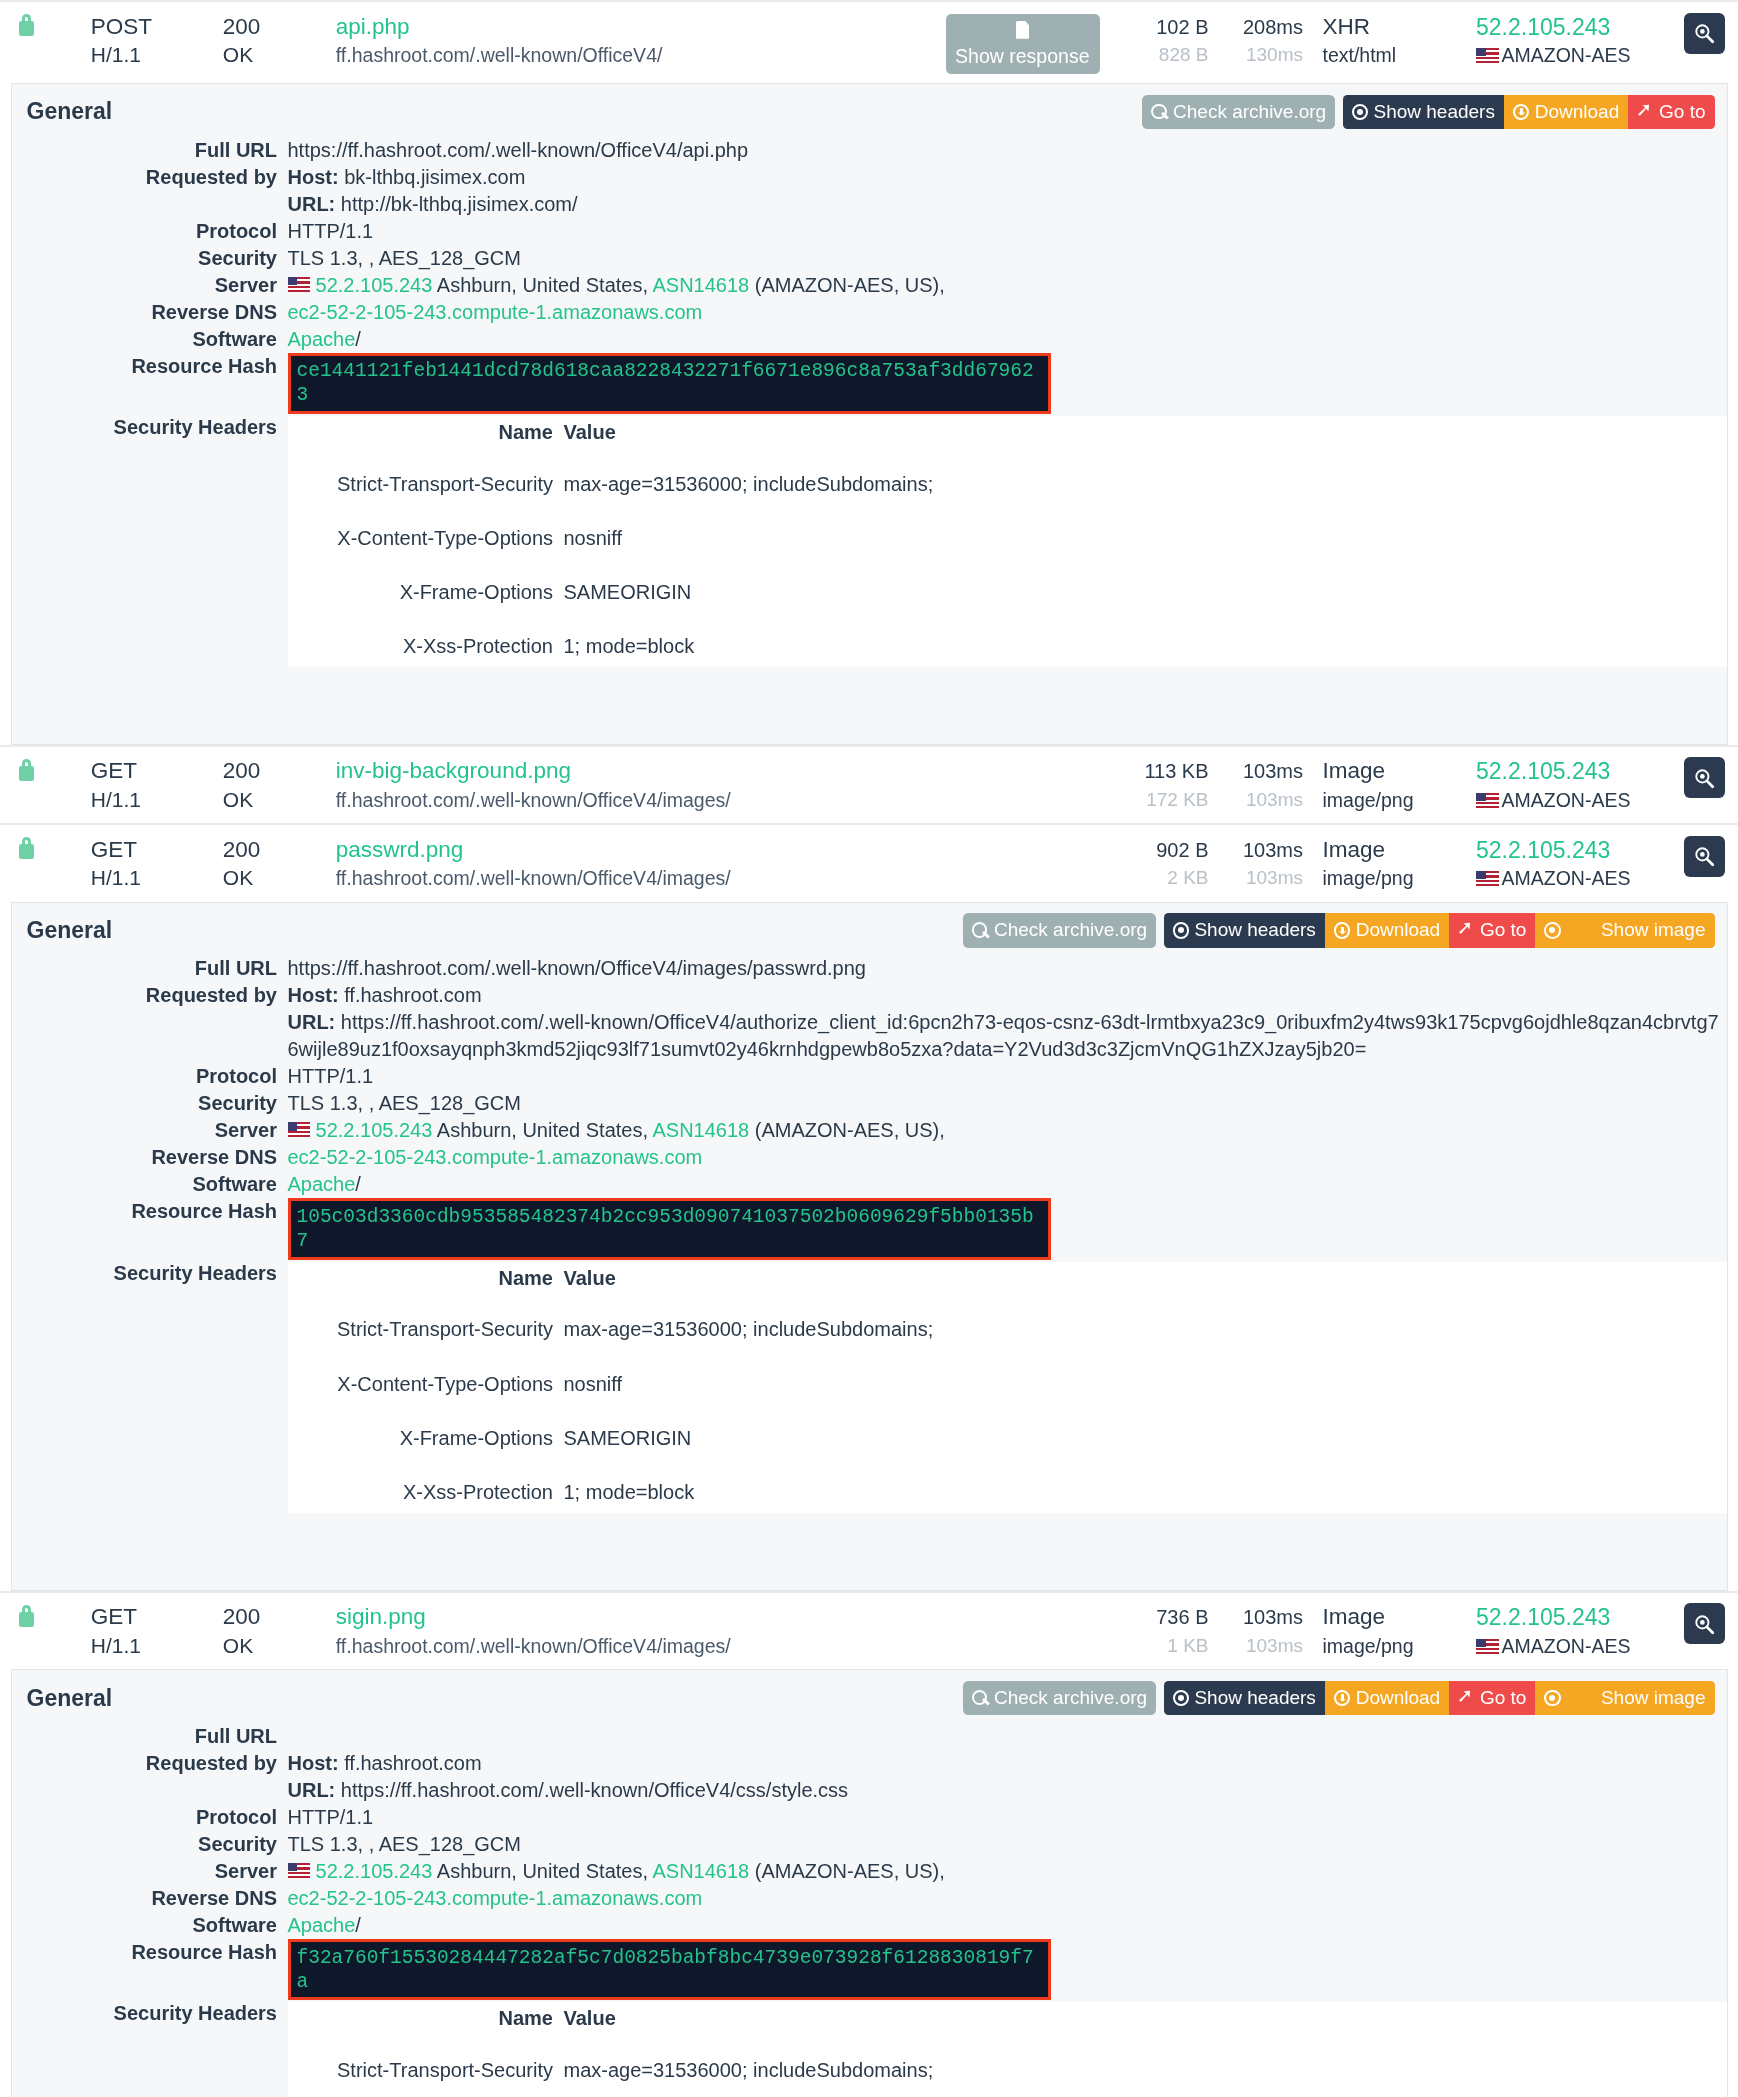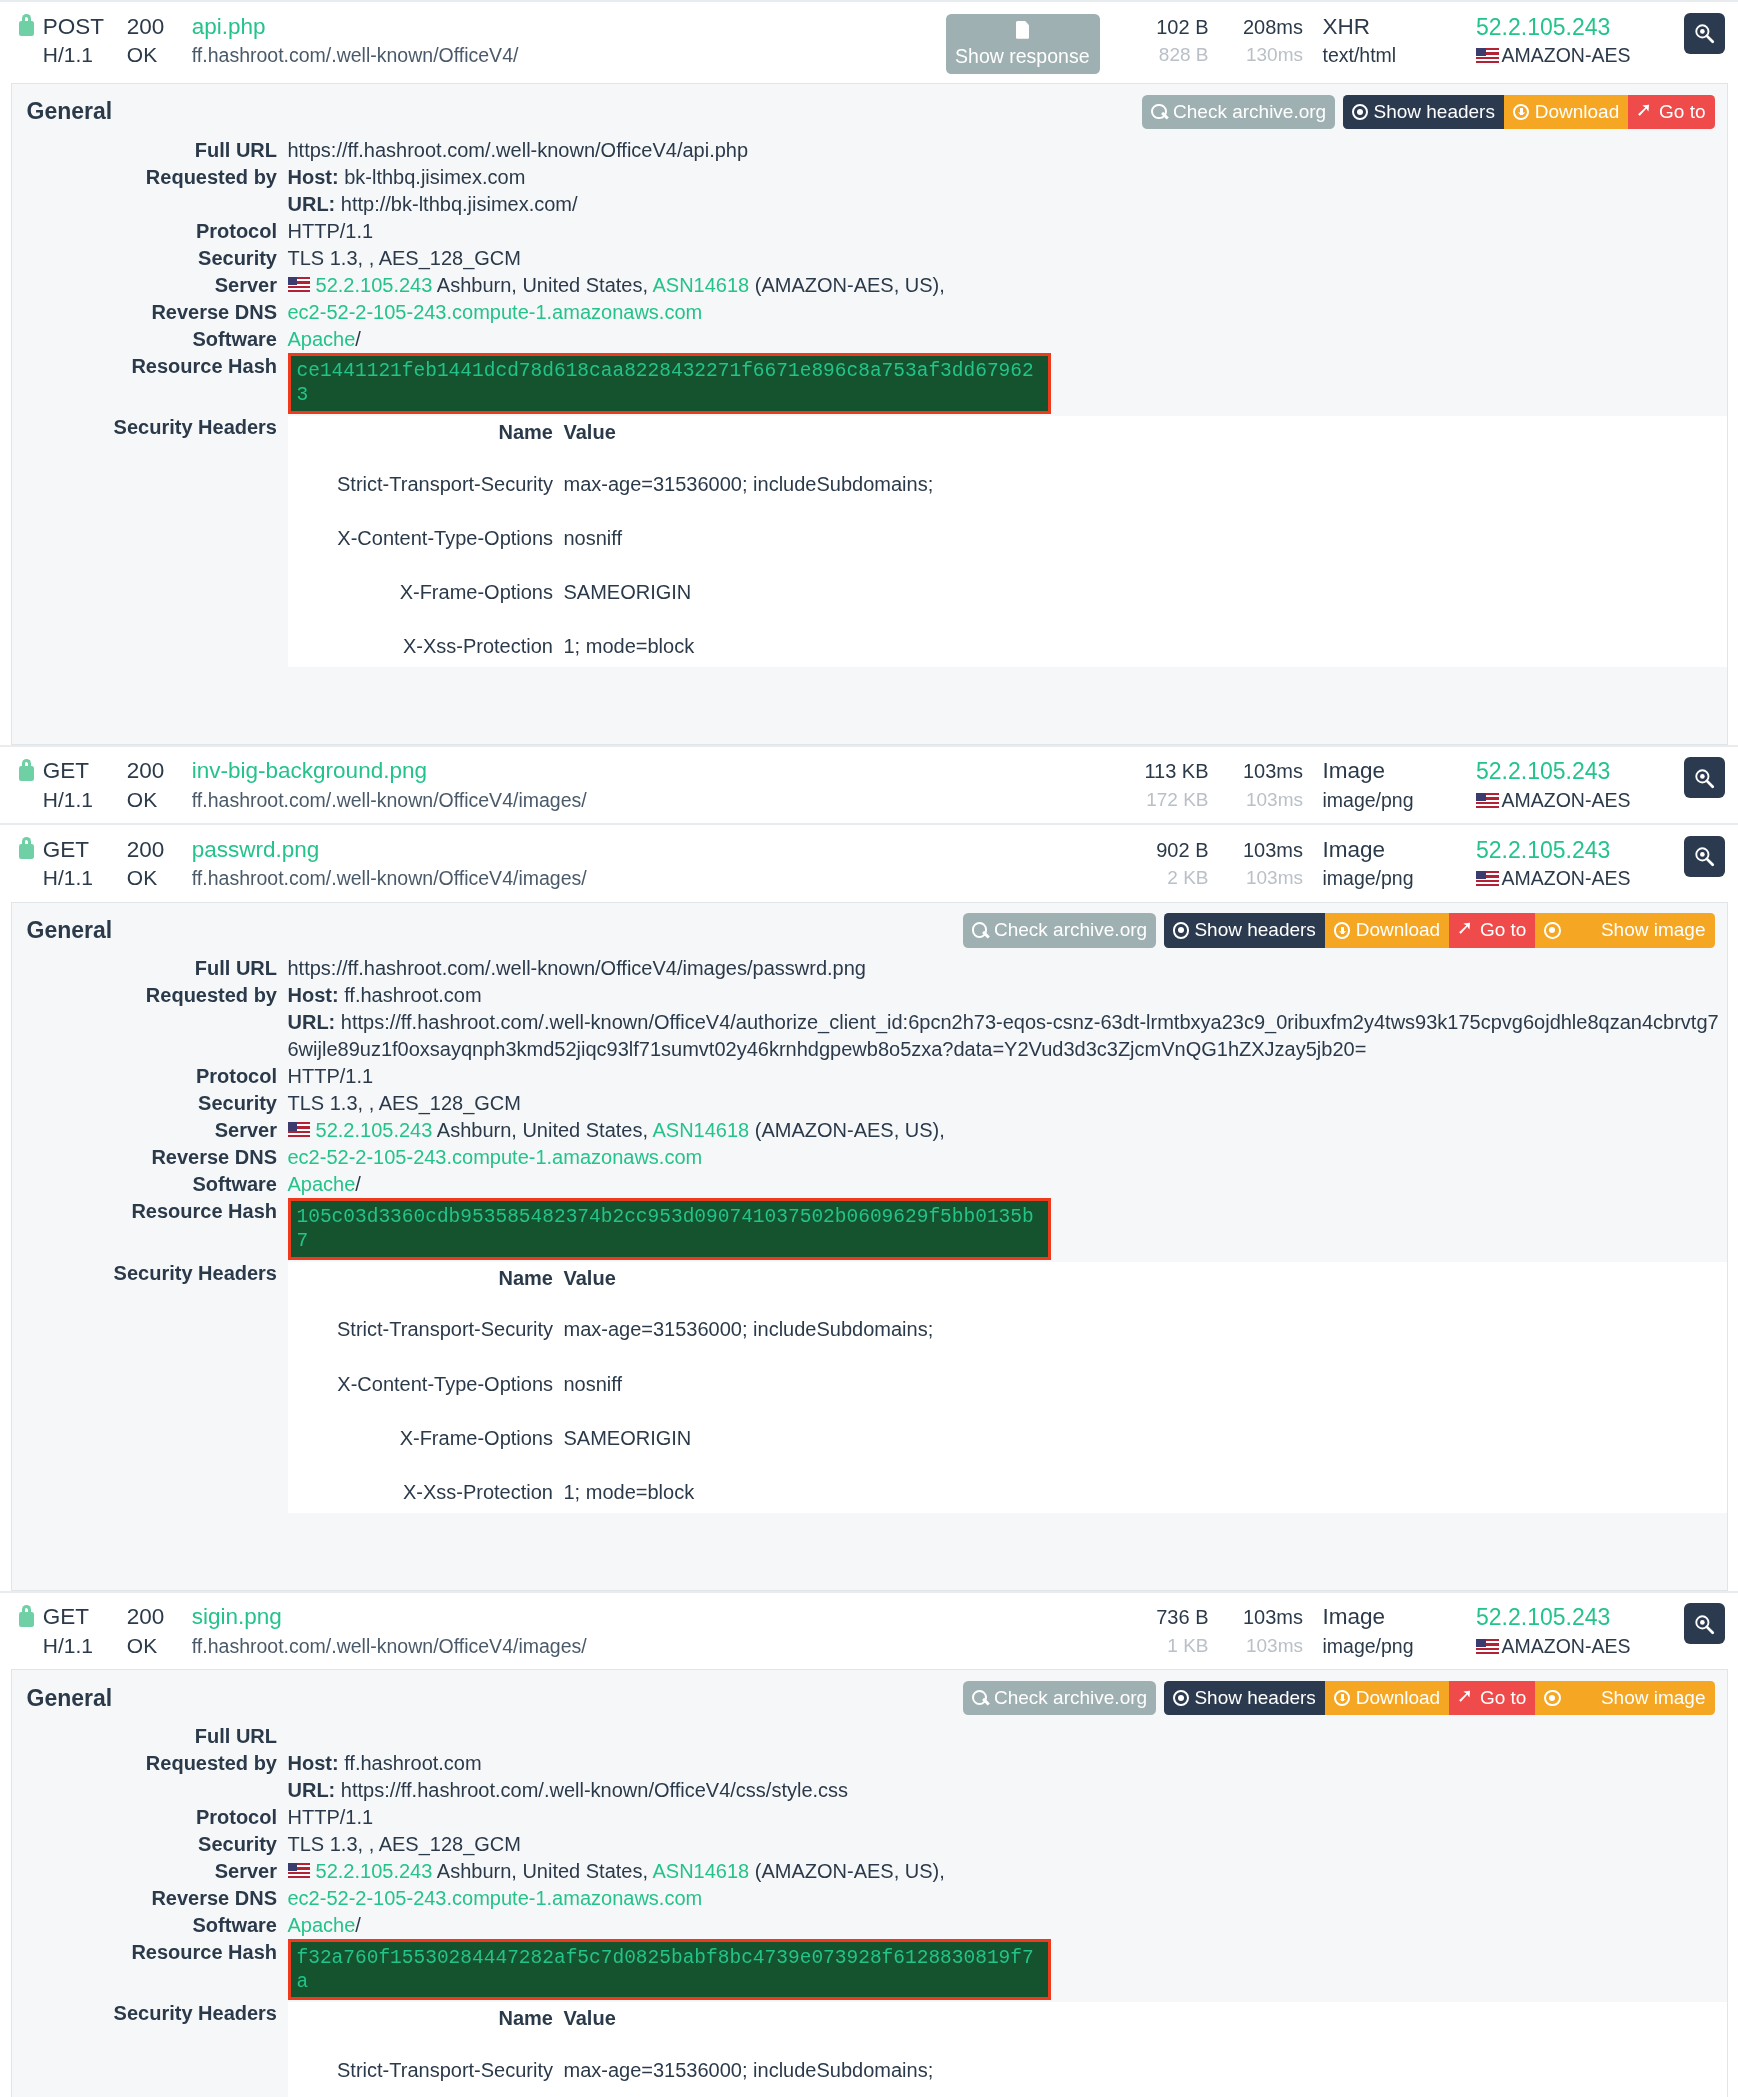--- a/index.html
+++ b/index.html
@@ -16,21 +16,21 @@
   
   .req-row {
     display: flex;
     align-items: flex-start;
     padding: 10.5px 13.5px 9px 16.5px;
     border-top: 2.3px solid #e9ecef;
     background: #fff;
     position: relative;
   }
   .req-row.first { border-top: 2.3px solid #e9ecef; }
-  .req-left { display: flex; align-items: flex-start; flex: 0 0 auto; }
+  .req-left { display: flex; align-items: flex-start; flex: 0 0 auto; gap: 48px; }
 
   .lock-icon { width: 19.5px; height: 24px; margin-right: 6.8px; position: relative; flex: 0 0 auto;}
   .lock-icon .body {
     position: absolute; left: 2.3px; top: 8.3px;
     width: 15px; height: 15px; background: #6fcfa5; border-radius: 2.3px;
   }
   .lock-icon .shackle {
     position: absolute; left: 5.3px; top: 1.5px;
     width: 9px; height: 9.8px;
     border: 3px solid #6fcfa5; border-bottom: none;
@@ -145,21 +145,21 @@
   .dval {
     flex: 1 1 auto; min-width: 0;
     font-size: 20px; line-height: 27px; color: #2b3a4a;
     word-break: break-all;
   }
   .dval.green { color: #23c38a; }
   .dval b { font-weight: bold; }
   .green { color: #23c38a; }
   .hashbox {
     border: 3px solid #ee3b1e;
-    background: #14532d;
+    background: #0f172a;
     padding: 3.8px 6px;
     font-family: "Liberation Mono", monospace;
     font-size: 19.5px;
     line-height: 24px;
     color: #23c38a;
     display: block;
     margin-right: 676px;
     word-break: break-all;
   }
 

